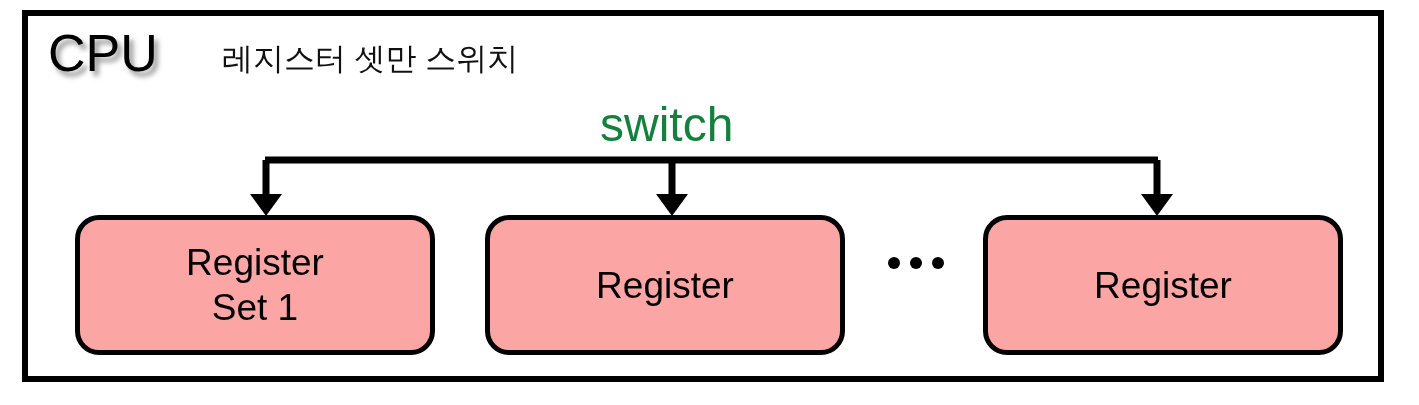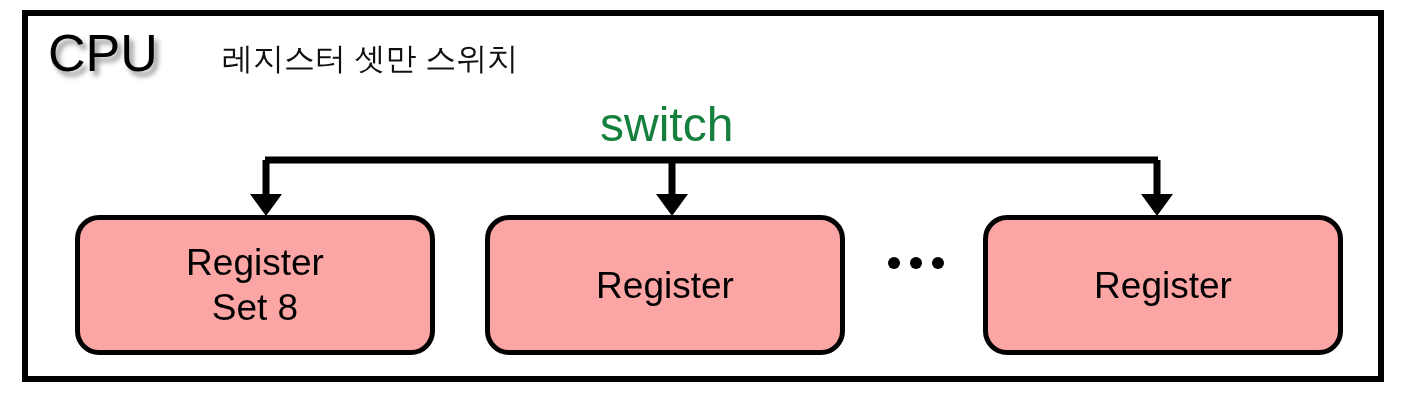--- a/index.html
+++ b/index.html
@@ -134,21 +134,21 @@
 
     <line x1="672" y1="160" x2="672" y2="198" stroke="#000000" stroke-width="7"></line>
     <polygon points="656,194 688,194 672,216" fill="#000000"></polygon>
 
     <line x1="1157" y1="160" x2="1157" y2="198" stroke="#000000" stroke-width="7"></line>
     <polygon points="1141,194 1173,194 1157,216" fill="#000000"></polygon>
   </svg>
 
   <div id="reg-box-1" class="reg-box">
     <div class="reg-line">Register</div>
-    <div class="reg-line">Set 8</div>
+    <div class="reg-line">Set 1</div>
   </div>
 
   <div id="reg-box-2" class="reg-box">
     <div class="reg-line">Register</div>
   </div>
 
   <div id="ellipsis">
     <span class="dot"></span>
     <span class="dot"></span>
     <span class="dot"></span>

